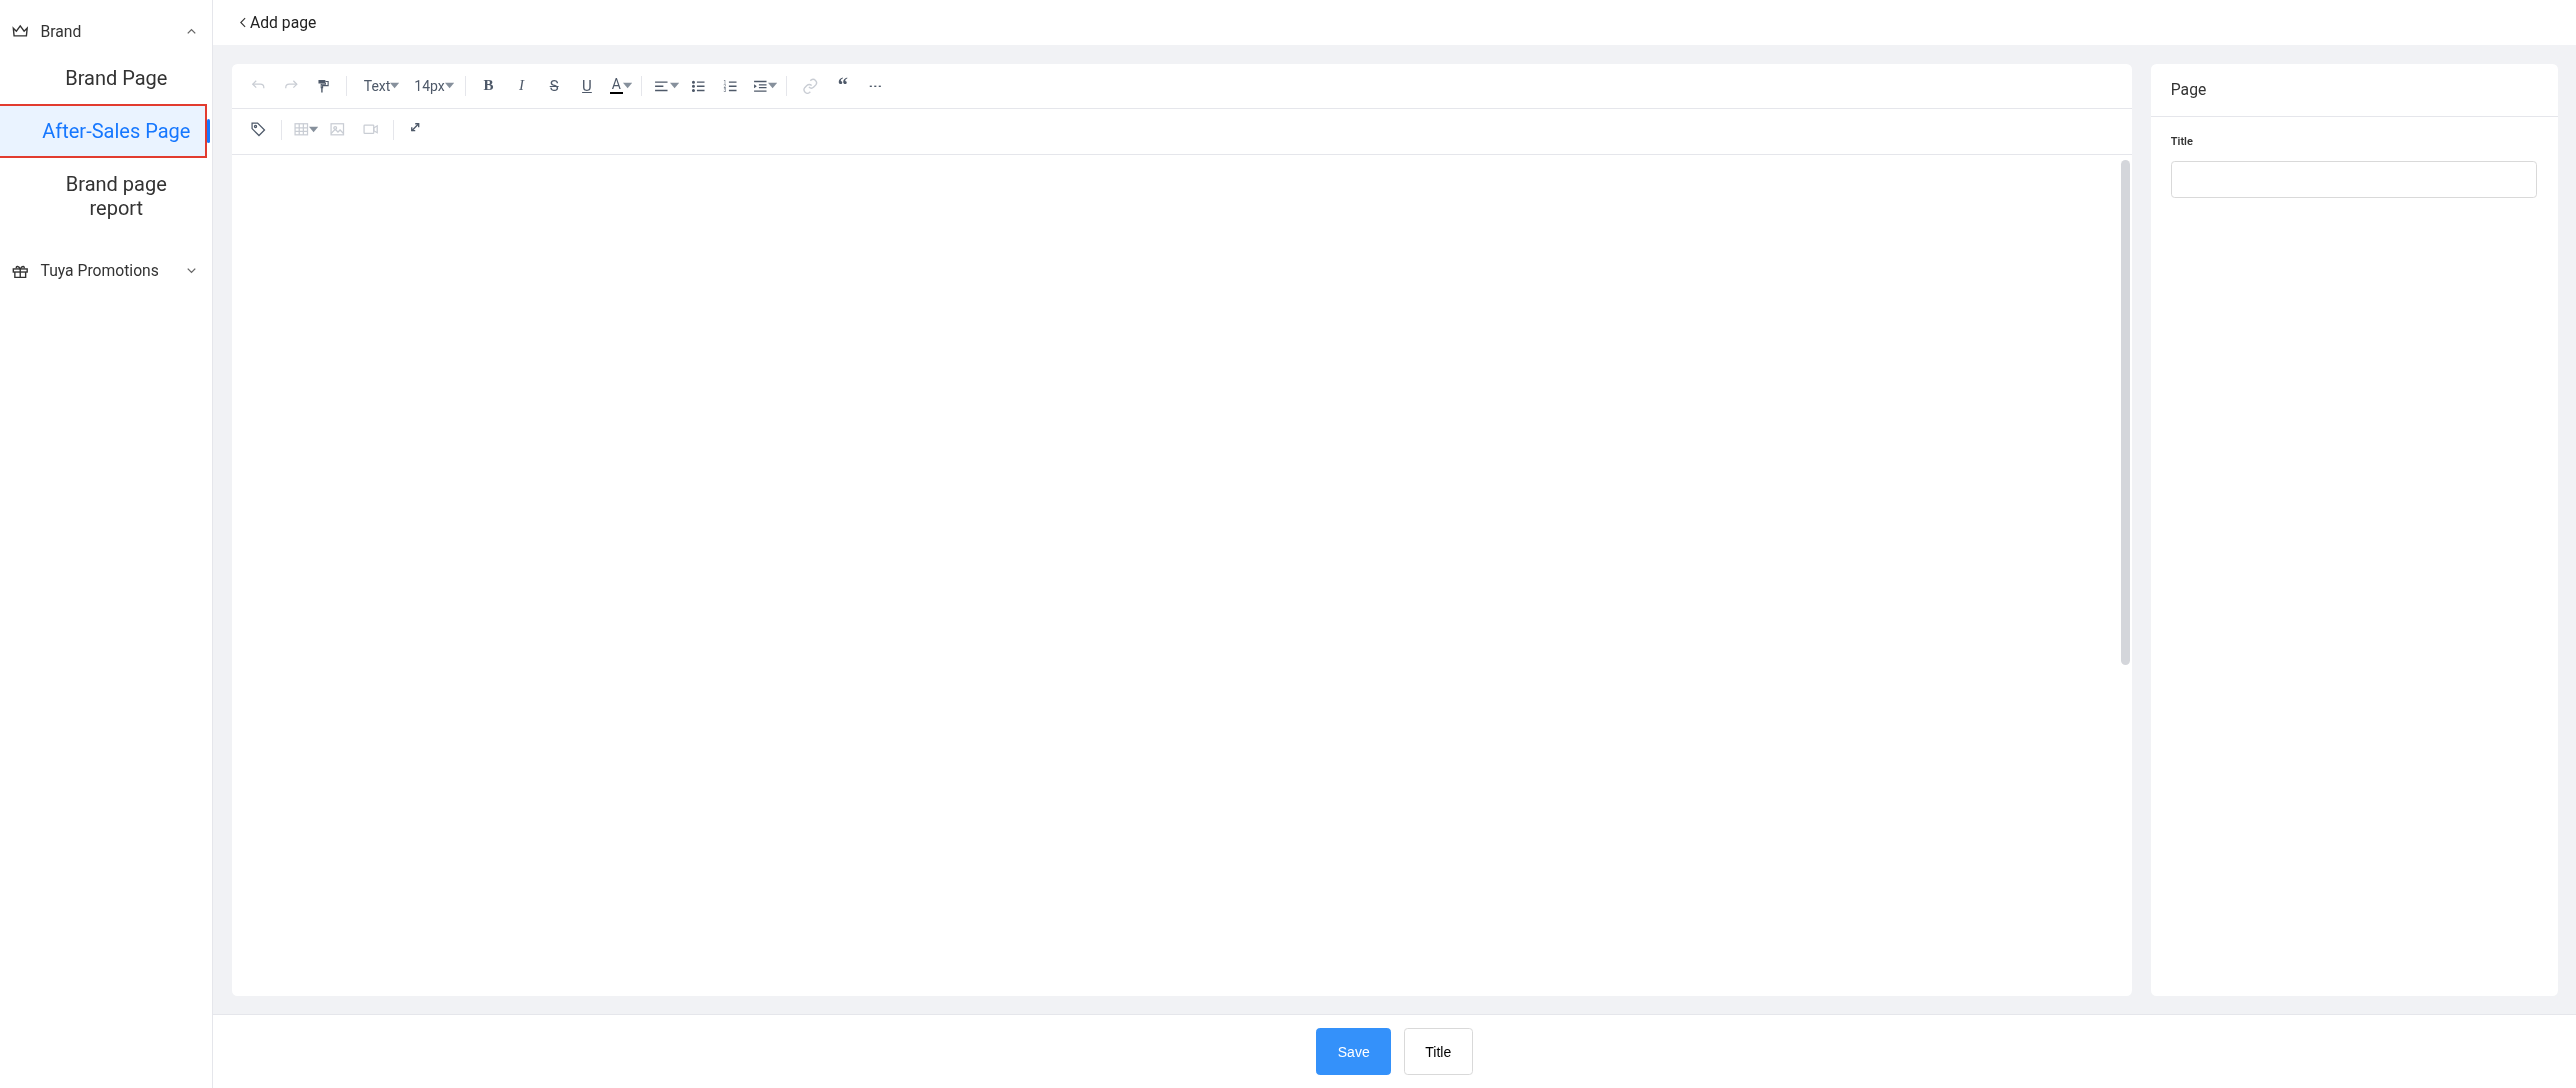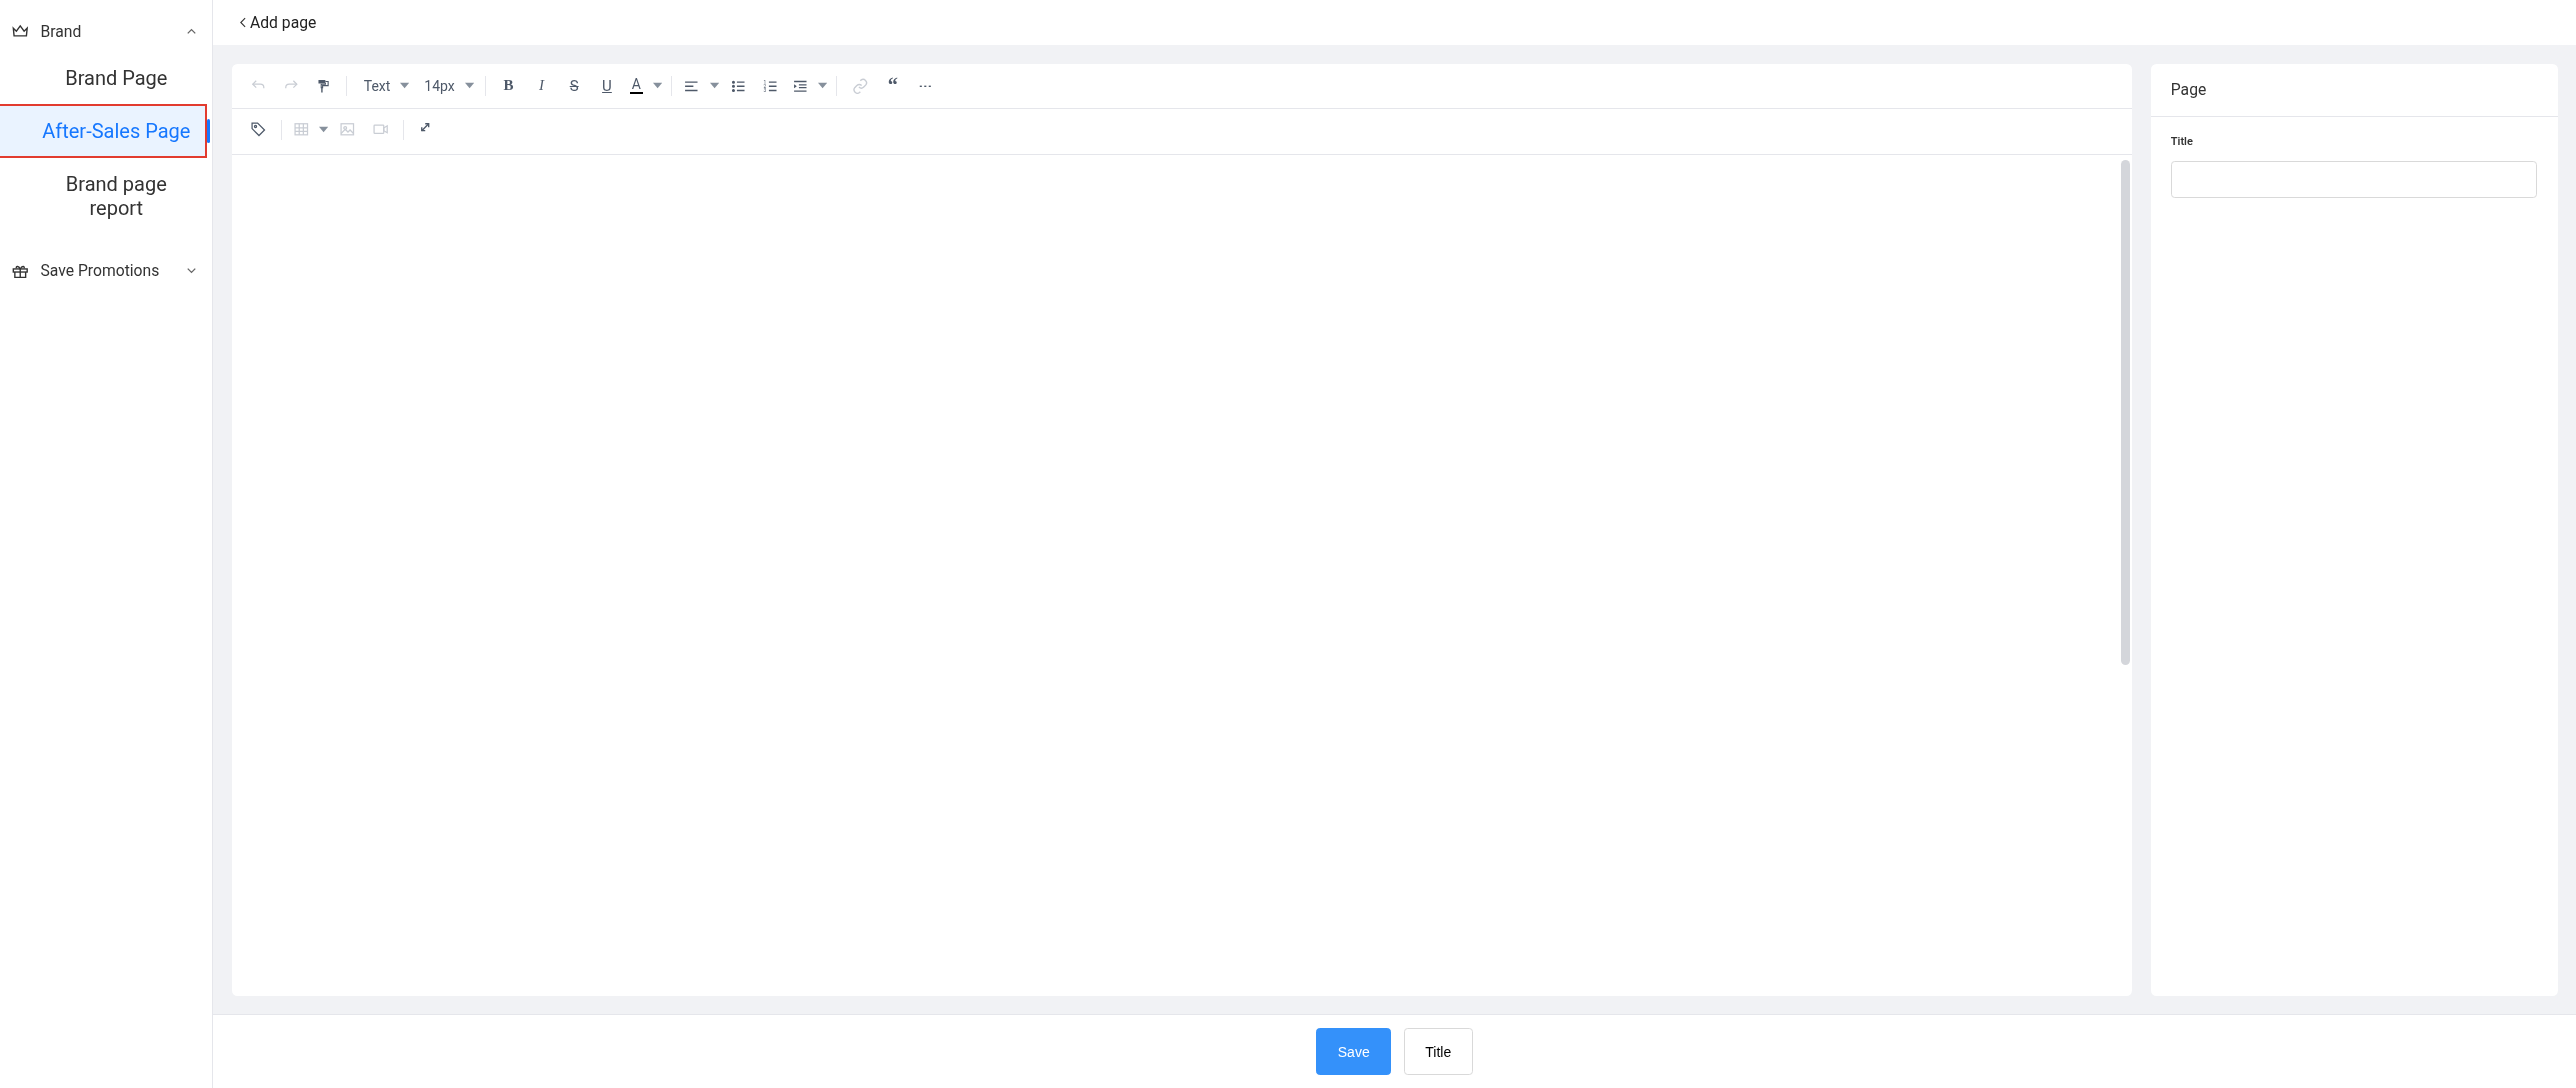--- a/index.html
+++ b/index.html
@@ -153,21 +153,21 @@
     height: 20.3px;
     background: #e5e6eb;
     margin: 0 5.5px;
   }
   .tb-dd {
     display: inline-flex;
     align-items: center;
     height: 30px;
     padding: 0 3.7px 0 9.2px;
     cursor: pointer;
-    gap: 10px;
+    gap: 0;
     color: #4e5969;
   }
   .tb-dd .dd-label {
     font-size: 14px;
   }
   .tb-dd svg.tri {
     width: 9.2px;
     height: 9.2px;
     color: #86909c;
   }
@@ -312,21 +312,21 @@
   <div class="sidebar-cat">
     <span class="cat-icon">
       <svg viewBox="0 0 24 24" fill="none" stroke="currentColor" stroke-width="1.8">
         <rect x="3" y="9" width="18" height="4"></rect>
         <path d="M5 13v7h14v-7"></path>
         <path d="M12 9v11"></path>
         <path d="M12 9 C10 5 6 5 7 8"></path>
         <path d="M12 9 C14 5 18 5 17 8"></path>
       </svg>
     </span>
-    <span class="cat-label">Save Promotions</span>
+    <span class="cat-label">Tuya Promotions</span>
     <span class="chev">
       <svg viewBox="0 0 24 24" fill="none" stroke="currentColor" stroke-width="2.2">
         <polyline points="6 9 12 15 18 9"></polyline>
       </svg>
     </span>
   </div>
 
 </aside>
 
 <main class="main">

